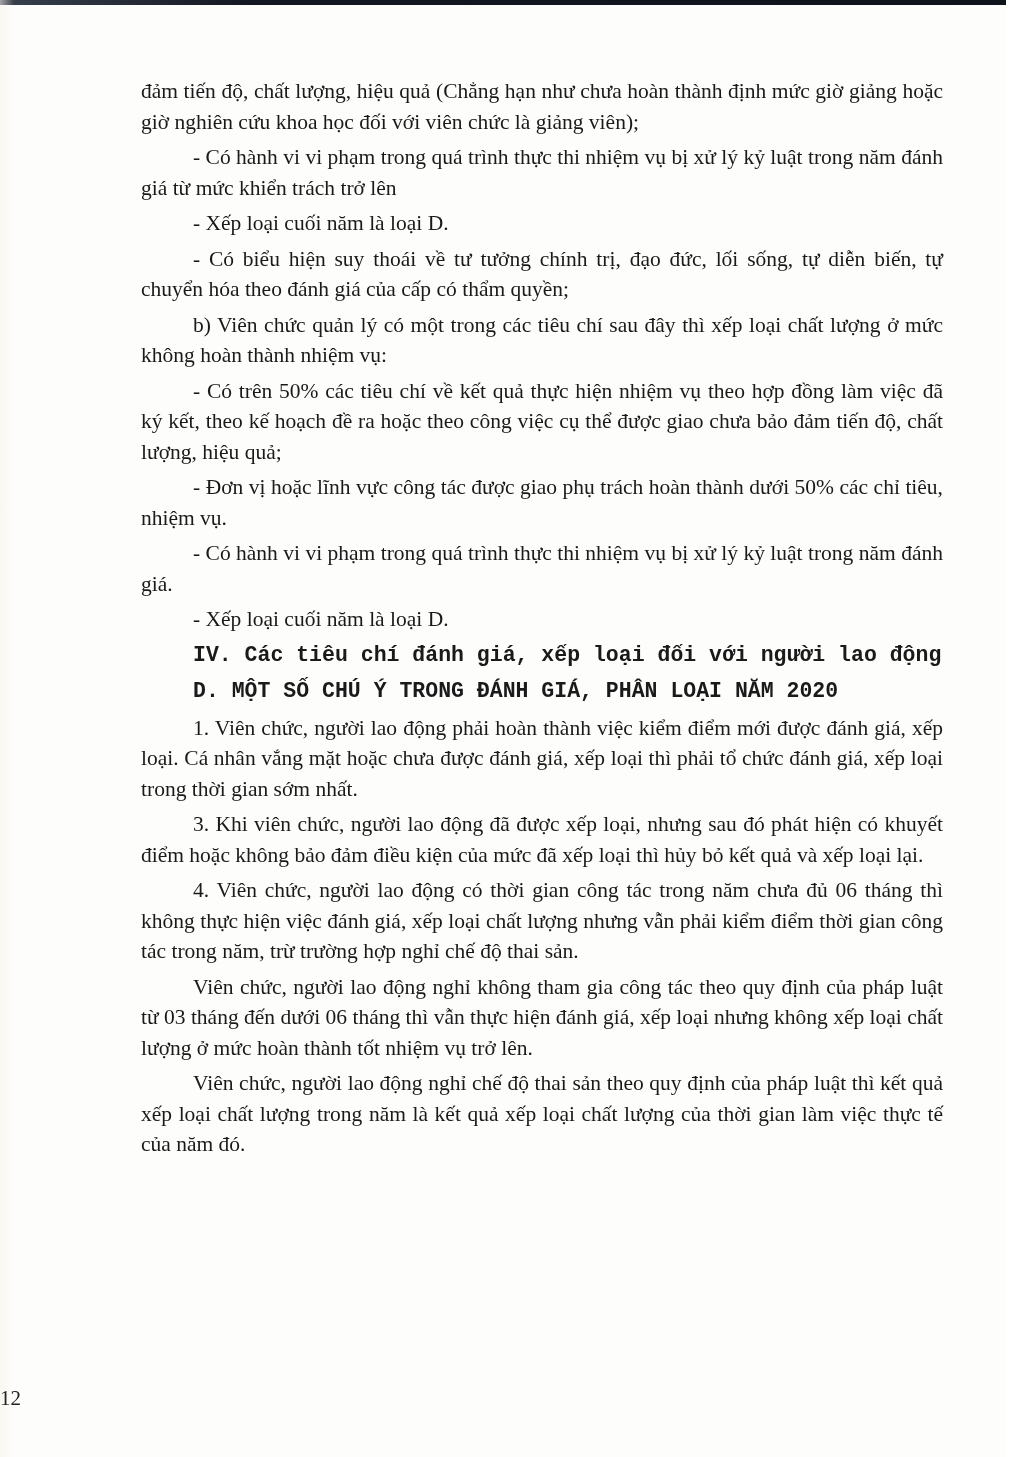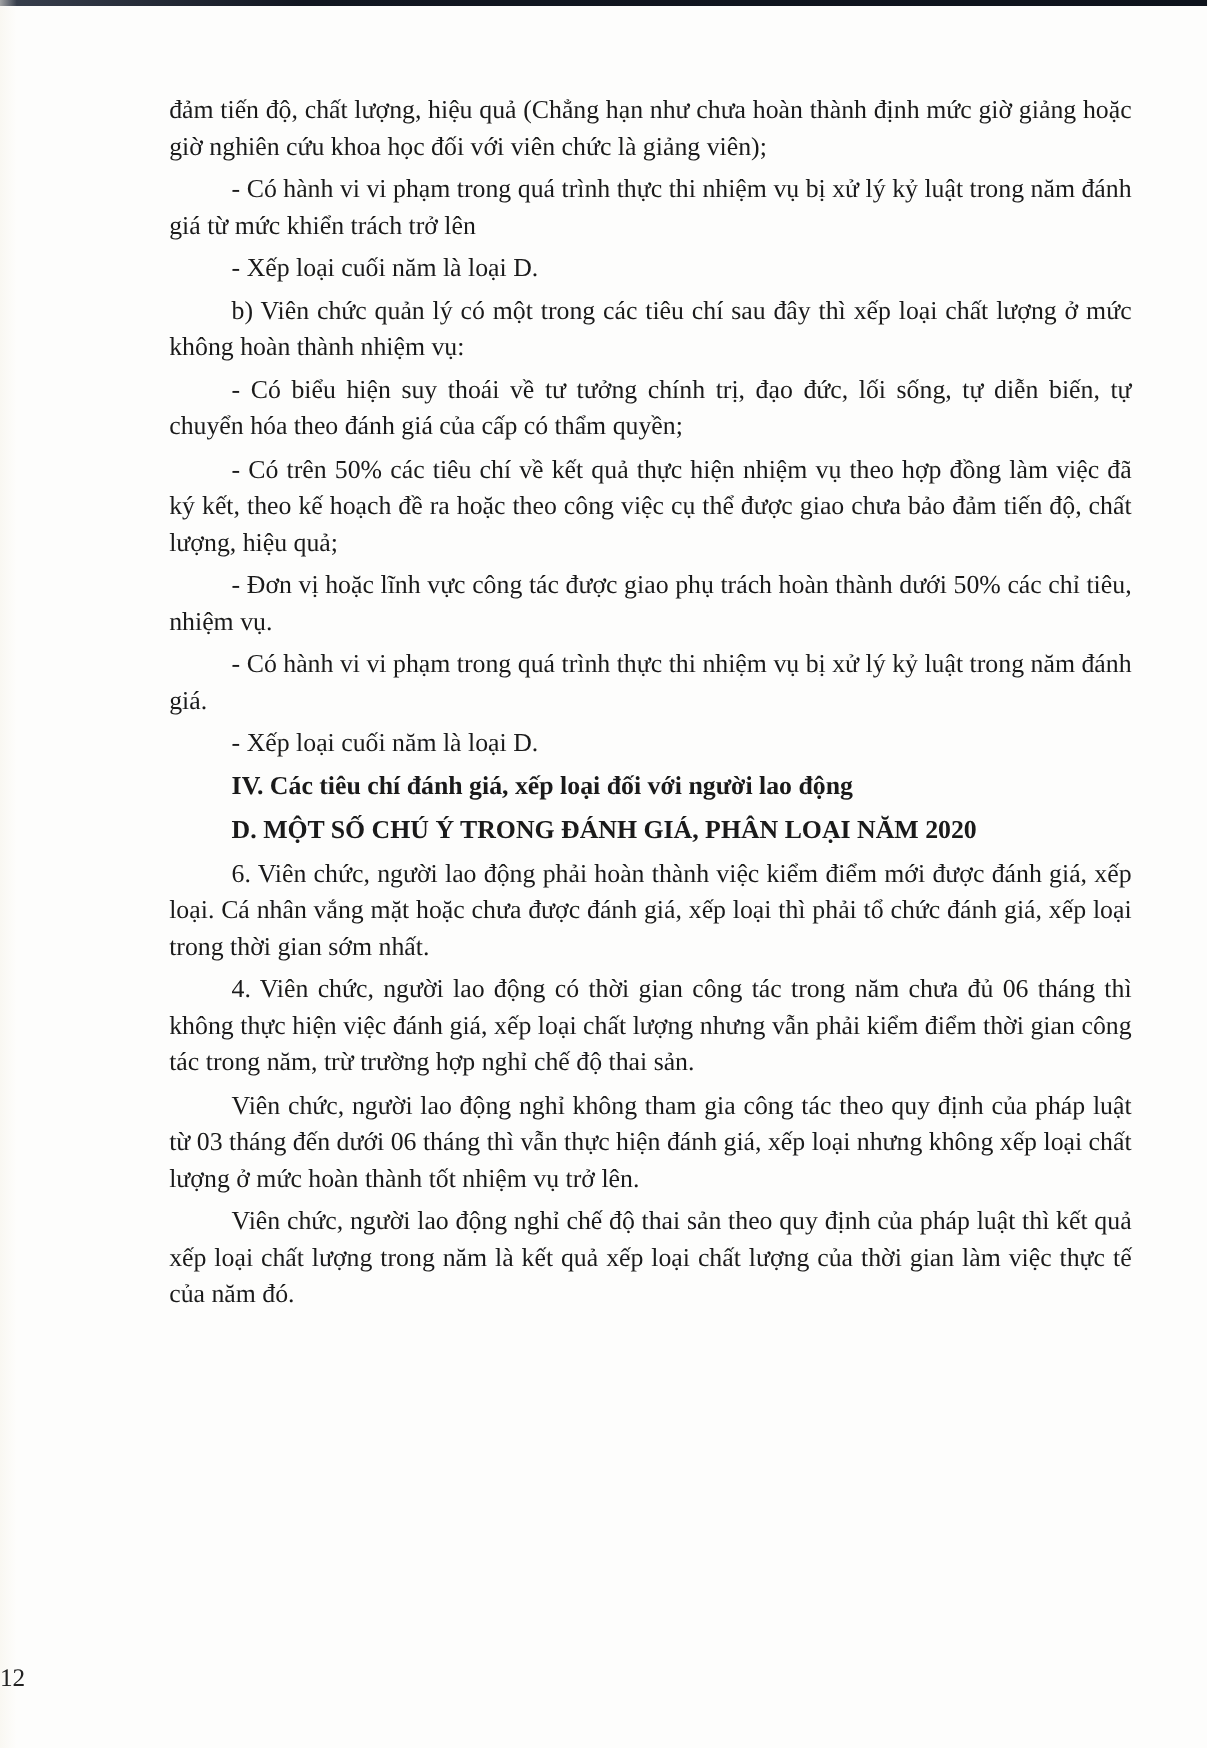--- a/index.html
+++ b/index.html
@@ -42,20 +42,21 @@
     margin: 0 0 5px 0;
     text-indent: 52px;
   }
   .content p.no-indent {
     text-indent: 0;
   }
   .content p.heading {
     font-weight: bold;
     margin-top: 2px;
     margin-bottom: 6px;
+    font-family: Liberation Mono, monospace;
   }
   .page-number {
     position: absolute;
     top: 1386px;
     left: 0;
     width: 100%;
     text-align: left;
     font-size: 21px;
     color: #222222;
   }
@@ -63,27 +64,28 @@
 </head>
 <body>
 
 <div class="page">
   <div class="scan-edge-top"></div>
   <div class="scan-edge-left"></div>
   <main class="content" id="paragraphs">
       <p class=" no-indent">đảm tiến độ, chất lượng, hiệu quả (Chẳng hạn như chưa hoàn thành định mức giờ giảng hoặc giờ nghiên cứu khoa học đối với viên chức là giảng viên);</p>
       <p class="">- Có hành vi vi phạm trong quá trình thực thi nhiệm vụ bị xử lý kỷ luật trong năm đánh giá từ mức khiển trách trở lên</p>
       <p class="">- Xếp loại cuối năm là loại D.</p>
+      <p class="">- Có biểu hiện suy thoái về tư tưởng chính trị, đạo đức, lối sống, tự diễn biến, tự chuyển hóa theo đánh giá của cấp có thẩm quyền;</p>
       <p class="">b) Viên chức quản lý có một trong các tiêu chí sau đây thì xếp loại chất lượng ở mức không hoàn thành nhiệm vụ:</p>
-      <p class="">- Có biểu hiện suy thoái về tư tưởng chính trị, đạo đức, lối sống, tự diễn biến, tự chuyển hóa theo đánh giá của cấp có thẩm quyền;</p>
       <p class="">- Có trên 50% các tiêu chí về kết quả thực hiện nhiệm vụ theo hợp đồng làm việc đã ký kết, theo kế hoạch đề ra hoặc theo công việc cụ thể được giao chưa bảo đảm tiến độ, chất lượng, hiệu quả;</p>
       <p class="">- Đơn vị hoặc lĩnh vực công tác được giao phụ trách hoàn thành dưới 50% các chỉ tiêu, nhiệm vụ.</p>
       <p class="">- Có hành vi vi phạm trong quá trình thực thi nhiệm vụ bị xử lý kỷ luật trong năm đánh giá.</p>
       <p class="">- Xếp loại cuối năm là loại D.</p>
       <p class="heading">IV. Các tiêu chí đánh giá, xếp loại đối với người lao động</p>
       <p class="heading">D. MỘT SỐ CHÚ Ý TRONG ĐÁNH GIÁ, PHÂN LOẠI NĂM 2020</p>
-      <p class="">6. Viên chức, người lao động phải hoàn thành việc kiểm điểm mới được đánh giá, xếp loại. Cá nhân vắng mặt hoặc chưa được đánh giá, xếp loại thì phải tổ chức đánh giá, xếp loại trong thời gian sớm nhất.</p>
+      <p class="">1. Viên chức, người lao động phải hoàn thành việc kiểm điểm mới được đánh giá, xếp loại. Cá nhân vắng mặt hoặc chưa được đánh giá, xếp loại thì phải tổ chức đánh giá, xếp loại trong thời gian sớm nhất.</p>
+      <p class="">3. Khi viên chức, người lao động đã được xếp loại, nhưng sau đó phát hiện có khuyết điểm hoặc không bảo đảm điều kiện của mức đã xếp loại thì hủy bỏ kết quả và xếp loại lại.</p>
       <p class="">4. Viên chức, người lao động có thời gian công tác trong năm chưa đủ 06 tháng thì không thực hiện việc đánh giá, xếp loại chất lượng nhưng vẫn phải kiểm điểm thời gian công tác trong năm, trừ trường hợp nghỉ chế độ thai sản.</p>
       <p class="">Viên chức, người lao động nghỉ không tham gia công tác theo quy định của pháp luật từ 03 tháng đến dưới 06 tháng thì vẫn thực hiện đánh giá, xếp loại nhưng không xếp loại chất lượng ở mức hoàn thành tốt nhiệm vụ trở lên.</p>
       <p class="">Viên chức, người lao động nghỉ chế độ thai sản theo quy định của pháp luật thì kết quả xếp loại chất lượng trong năm là kết quả xếp loại chất lượng của thời gian làm việc thực tế của năm đó.</p>
     </main>
   <div class="page-number">12</div>
 </div>
 
 </body></html>

